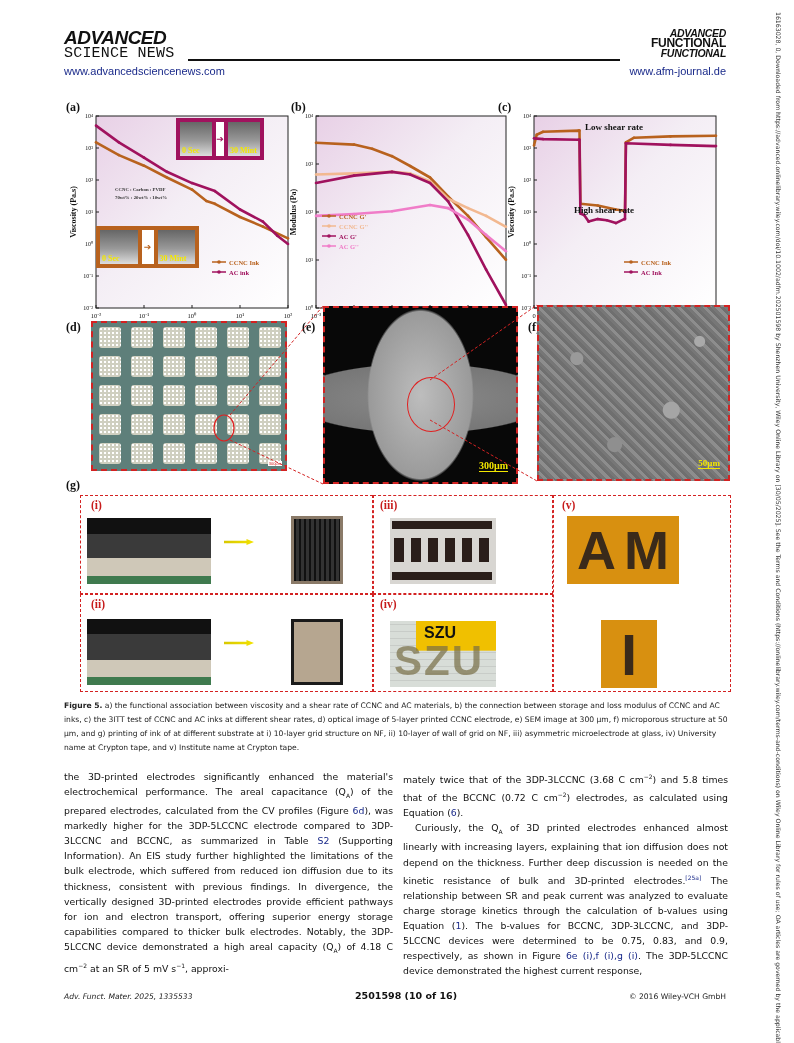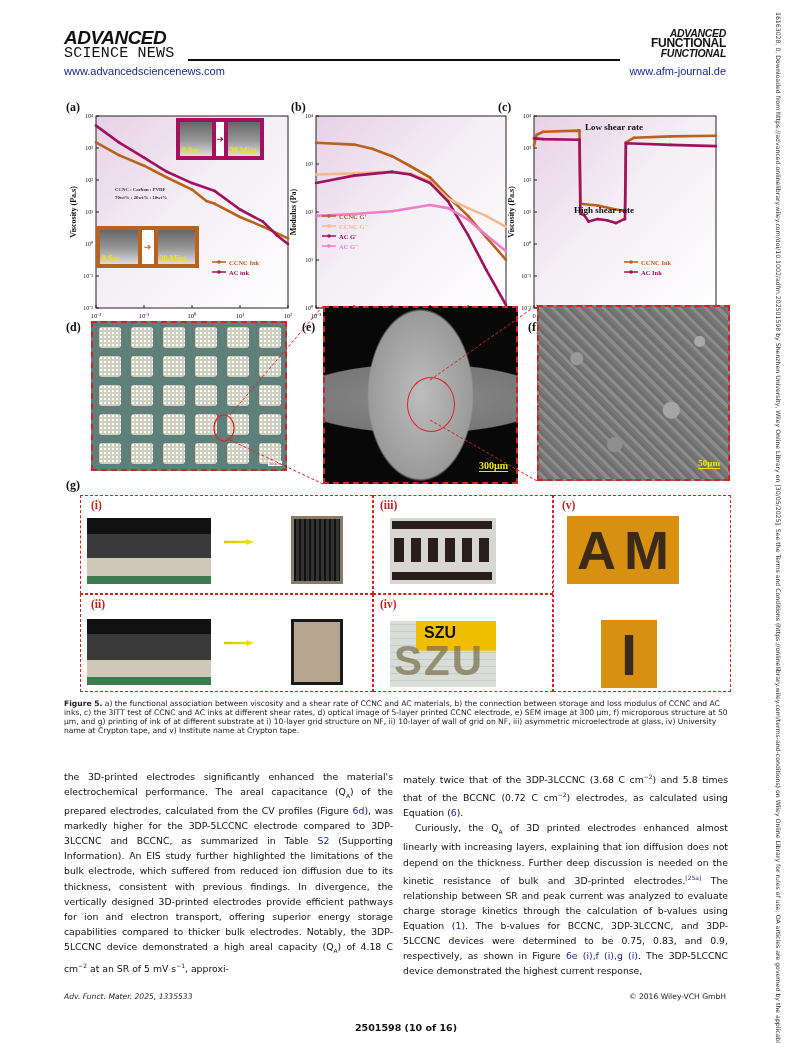--- a/index.html
+++ b/index.html
@@ -15,30 +15,30 @@
   
   .side{left:770px;top:12px;width:14px;height:1020px;}
   .side span{display:block;transform-origin:left top;transform:rotate(90deg) translate(0,-12px);white-space:nowrap;font-size:6.2px;color:#333;width:1020px;font-family:"DejaVu Sans",sans-serif;}
   
   .panel-label{font-family:"Liberation Serif",serif;font-weight:bold;font-size:12px;color:#111;}
   svg text{font-family:"Liberation Serif",serif;}
   .img-frame{border:2px dashed #d32222;box-sizing:border-box;overflow:hidden;text-decoration:underline;}
   .gbox{border:1.2px dashed #d32222;box-sizing:border-box;}
   .sub-label{font-family:"Liberation Serif",serif;font-weight:bold;font-size:11.5px;color:#c71c1c;}
   
-  .caption{left:64px;top:699px;width:664px;font-family:"DejaVu Sans",sans-serif;font-size:7.6px;line-height:9px;color:#222;}
+  .caption{left:64px;top:699px;width:664px;font-family:"DejaVu Sans",sans-serif;font-size:7.6px;line-height:14px;color:#222;}
   .caption b{font-weight:bold;}
   
   .col{font-family:"DejaVu Sans",sans-serif;font-size:9.3px;line-height:15.1px;color:#111;text-align:justify;}
   .col p{margin:0;}
   .col .indent{text-indent:12px;}
   .lnk{color:#1a2a8a;}
   
   .foot{top:992px;font-family:"DejaVu Sans",sans-serif;font-size:7.6px;color:#222;}
-  .foot-center{left:355px;top:990px;font-family:"DejaVu Sans",sans-serif;font-size:9.5px;font-weight:bold;color:#111;margin-top:32px;}
+  .foot-center{left:355px;top:990px;font-family:"DejaVu Sans",sans-serif;font-size:9.5px;font-weight:bold;color:#111;}
 </style>
 </head>
 <body>
 
 <div class="abs brand1">ADVANCED</div>
 <div class="abs brand2">SCIENCE NEWS</div>
 <div class="abs hline"></div>
 <div class="abs journal-logo">
   <div>ADVANCED</div>
   <div style="font-style:normal;font-size:12px;">FUNCTIONAL</div>

